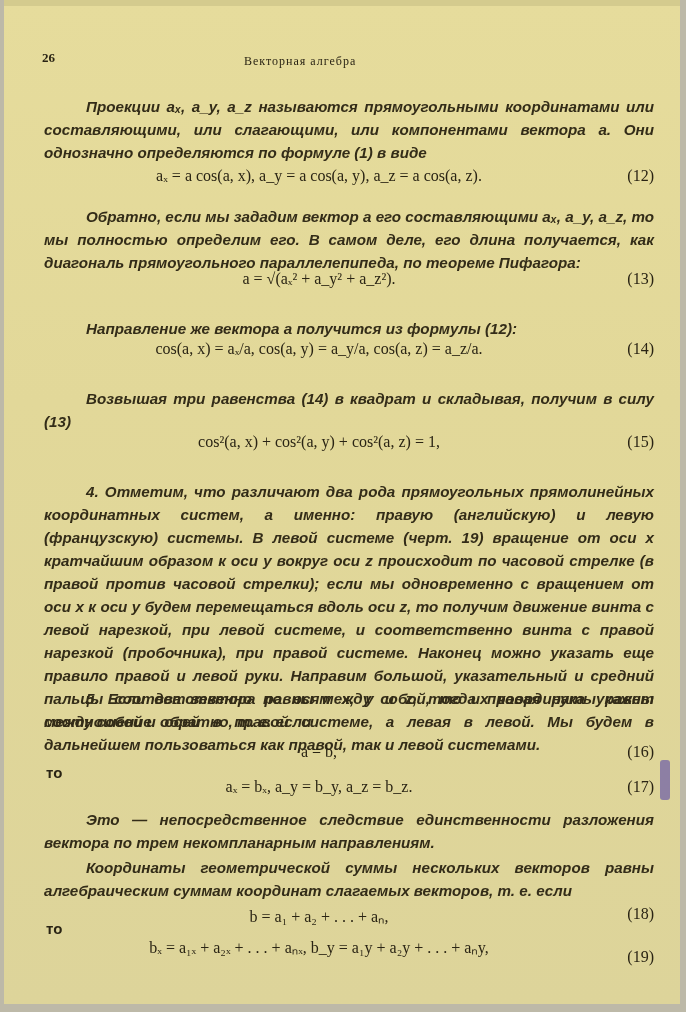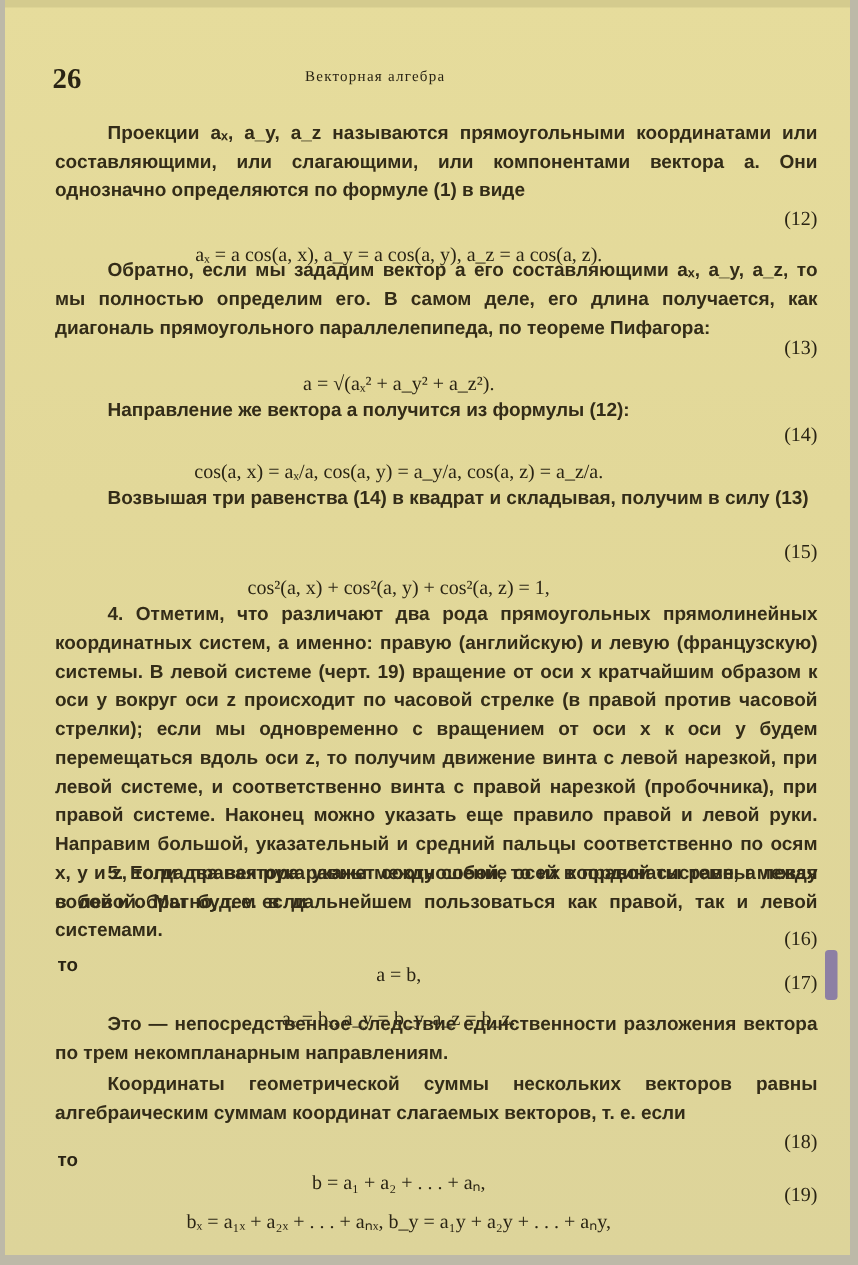--- a/index.html
+++ b/index.html
@@ -1,26 +1,26 @@
 <!DOCTYPE html>
 <html><head>
 <meta charset="utf-8">
 <style>
   html,body{margin:0;padding:0;}
   body{width:686px;height:1012px;background:#bdb9a8;overflow:hidden;position:relative;}
   .page{position:absolute;left:4px;top:0;width:676px;height:1004px;
     background:linear-gradient(180deg,#e6dc9c 0%,#e2d899 40%,#ddd49a 100%);
     font-family:"DejaVu Serif","Liberation Serif",serif;color:#2a2414;}
   .topbar{position:absolute;left:0;top:0;width:676px;height:6px;background:#d4cb8e;}
-  .pnum{position:absolute;left:38px;top:50px;font-size:23px;font-weight:bold;font-family:"Liberation Serif",serif;}
+  .pnum{position:absolute;left:38px;top:50px;font-size:13px;font-weight:bold;font-family:"Liberation Serif",serif;}
   .running{position:absolute;left:240px;top:54px;font-size:12px;letter-spacing:1px;font-family:"Liberation Serif",serif;}
   .p{position:absolute;left:40px;width:610px;font-size:15.2px;line-height:23px;text-align:justify;font-family:"Liberation Sans",sans-serif;font-weight:600;color:#332c18;}
-  .ind{text-indent:42px;}
+  .ind{text-indent:42px;font-style:italic;}
   .eq{position:absolute;left:40px;width:610px;font-size:16px;font-family:"Liberation Serif",serif;color:#2a2414;}
-  .eq .body{position:absolute;left:0;right:60px;text-align:center;margin-top:29px;}
+  .eq .body{position:absolute;left:0;right:60px;text-align:center;}
   .eq .num{position:absolute;right:0;}
   .to{position:absolute;left:42px;font-size:15px;font-family:"Liberation Sans",sans-serif;font-weight:600;}
   .stain{position:absolute;left:656px;top:760px;width:10px;height:40px;background:#6a5aa8;opacity:.7;border-radius:3px;}
 </style>
 </head>
 <body>
 
 <div class="page">
   <div class="topbar"></div>
   <div class="pnum">26</div>

